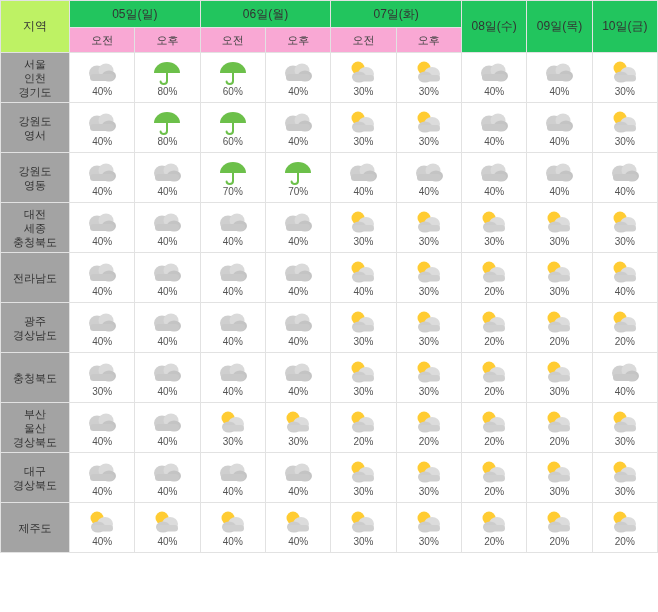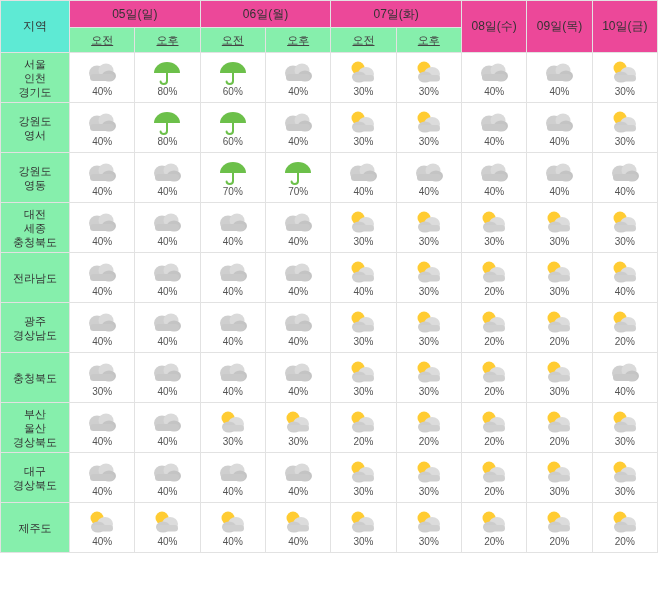--- a/index.html
+++ b/index.html
@@ -23,43 +23,42 @@
     border: 1px solid #e2e2e2;
     text-align: center;
     vertical-align: middle;
     padding: 0;
   }
   .hdr-region {
     width: 68px;
     font-size: 12px;
     color: #333;
     font-weight: normal;
-    background: #5eead4;
+    background: #bef264;
   }
   .hdr-day {
     font-size: 12px;
     color: #333;
     font-weight: normal;
     height: 26px;
-    background: #ec4899;
+    background: #22c55e;
   }
   .hdr-ampm {
     font-size: 11px;
     color: #444;
     font-weight: normal;
     height: 24px;
-    background: #86efac;
-    text-decoration: underline;
+    background: #f9a8d4;
   }
   td.region {
     font-size: 11px;
     line-height: 14px;
     color: #333;
     width: 68px;
-    background: #86efac;
+    background: #a3a3a3;
   }
   td.cell {
     height: 49px;
     background: #ffffff;
   }
   .cellwrap {
     display: flex;
     flex-direction: column;
     align-items: center;
     justify-content: center;

